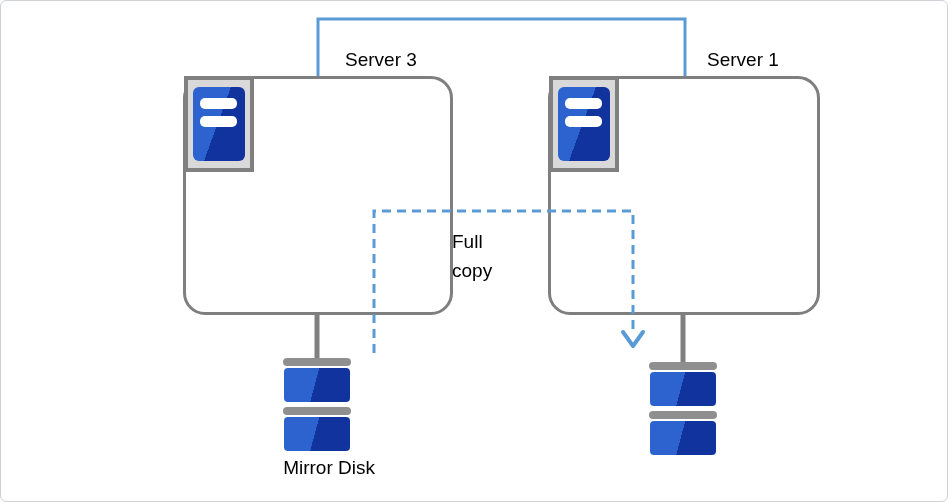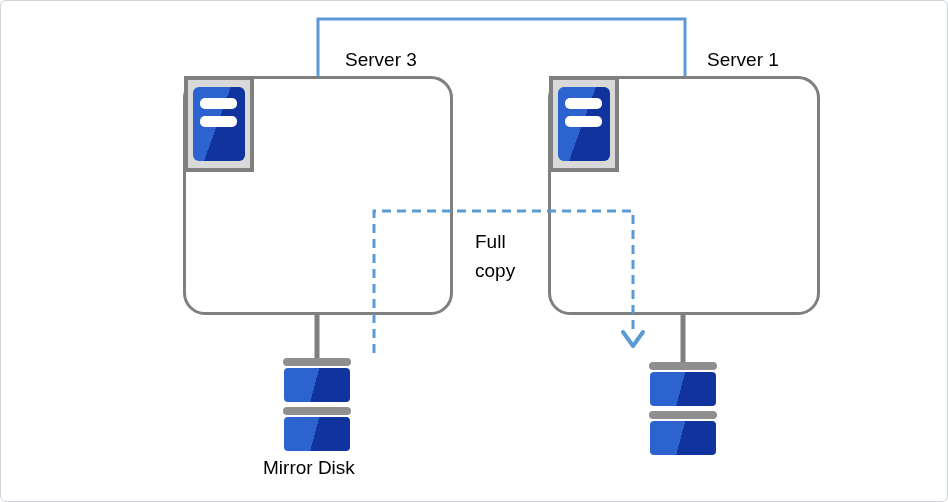--- a/index.html
+++ b/index.html
@@ -72,27 +72,27 @@
   
   .lbl {
     position:absolute;
     font-size:19px;
     color:#000000;
     white-space:nowrap;
   }
   .server1-label { left:344px; top:48px; }
   .server2-label { left:706px; top:48px; }
   .full-copy-label {
-    left:474px; top:226px;
+    left:451px; top:226px;
     line-height:29px;
     white-space:pre-line;
   }
   .mirror-disk-label {
     left:262px; top:456px;
-    width:112px; text-align:left;
+    width:112px; text-align:right;
     white-space:nowrap;
   }
 </style>
 </head>
 <body>
 
 <div class="canvas">
 
   <div class="server-box box1"></div>
   <div class="server-box box2"></div>

